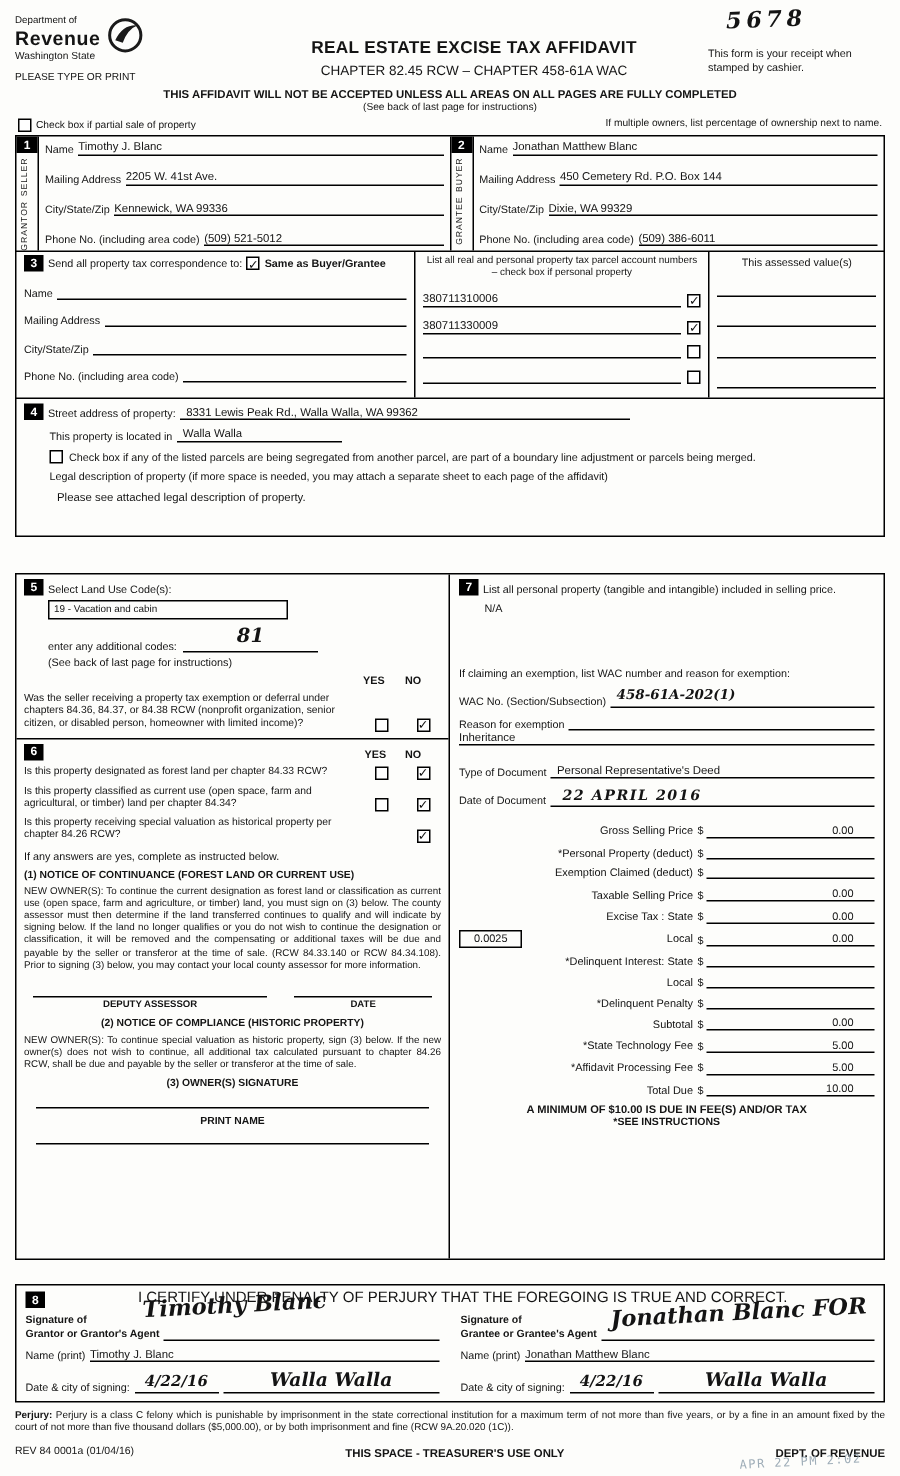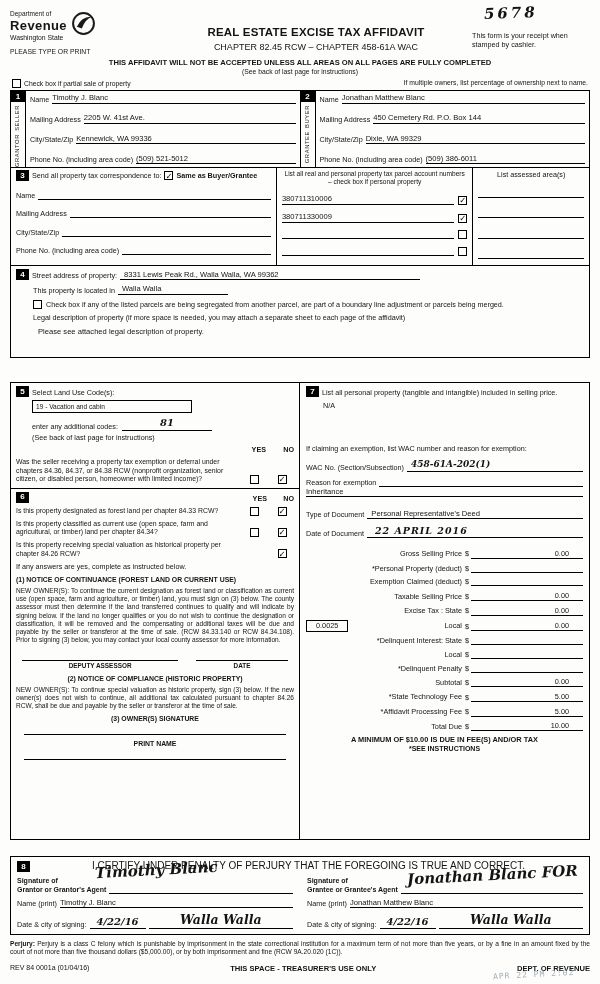--- a/index.html
+++ b/index.html
@@ -70,23 +70,23 @@
   .gap{height:24px}
 
   
   .sec567{display:flex;border:1.4px solid #000;height:458px}
   .col56{width:50%;border-right:1px solid #000;display:flex;flex-direction:column}
   .sec5{border-bottom:1px solid #000;padding:3px 5px 4px}
   .sec6{padding:3px 5px 4px;flex:1;display:flex;flex-direction:column}
   .sec7{width:50%;padding:3px 6px 4px;display:flex;flex-direction:column}
   .codebox{border:1px solid #000;margin:3px 0 4px 16px;padding:1.5px 3px;width:160px;font-size:6.6px}
   .addl-row{display:flex;align-items:flex-end;gap:4px;margin-left:16px}
-  .addl-fill{width:90px;text-align:center;font-size:10px}
+  .addl-fill{width:90px;text-align:center;font-size:13px}
   .yesno{display:flex;justify-content:flex-end;gap:4px;font-weight:700;margin-top:3px}
-  .yn{width:24px;text-align:right;flex:none}
+  .yn{width:24px;text-align:left;flex:none}
   .qrow{display:flex;align-items:flex-start;gap:4px;margin-top:4px}
   .qtext{flex:1;font-size:6.9px}
   .qcb{width:24px;display:flex;justify-content:center;flex:none;align-self:flex-end}
   .smallp{font-size:6.55px;text-align:justify;margin-top:2px}
   .notice-title{font-weight:700;font-size:6.9px;margin-top:5px}
   .landrow{display:flex;align-items:center;gap:3px;margin-top:5px}
   .dep-row{display:flex;gap:18px;margin:16px 6px 0}
   .depline{border-top:1px solid #000;text-align:center;font-weight:700;font-size:6.4px;padding-top:1px}
   .depline.wide{flex:1.7}.depline.short{flex:1}
   .ownline{border-bottom:1px solid #000;height:11px;margin:0 8px}
@@ -252,21 +252,21 @@
       <div class="parcel-row">
         <span class="fill"></span>
         <span class="cb"></span>
       </div>
       <div class="parcel-row">
         <span class="fill"></span>
         <span class="cb"></span>
       </div>
     </div>
     <div class="s3-right">
-      <div class="center">List assessed area(s)</div>
+      <div class="center">This assessed value(s)</div>
       <div class="assessed-row"><span class="fill"></span></div>
       <div class="assessed-row"><span class="fill"></span></div>
       <div class="assessed-row"><span class="fill"></span></div>
       <div class="assessed-row"><span class="fill"></span></div>
     </div>
   </div>
 
   <div class="sec4">
     <div class="frow">
       <span class="secnum">4</span>

